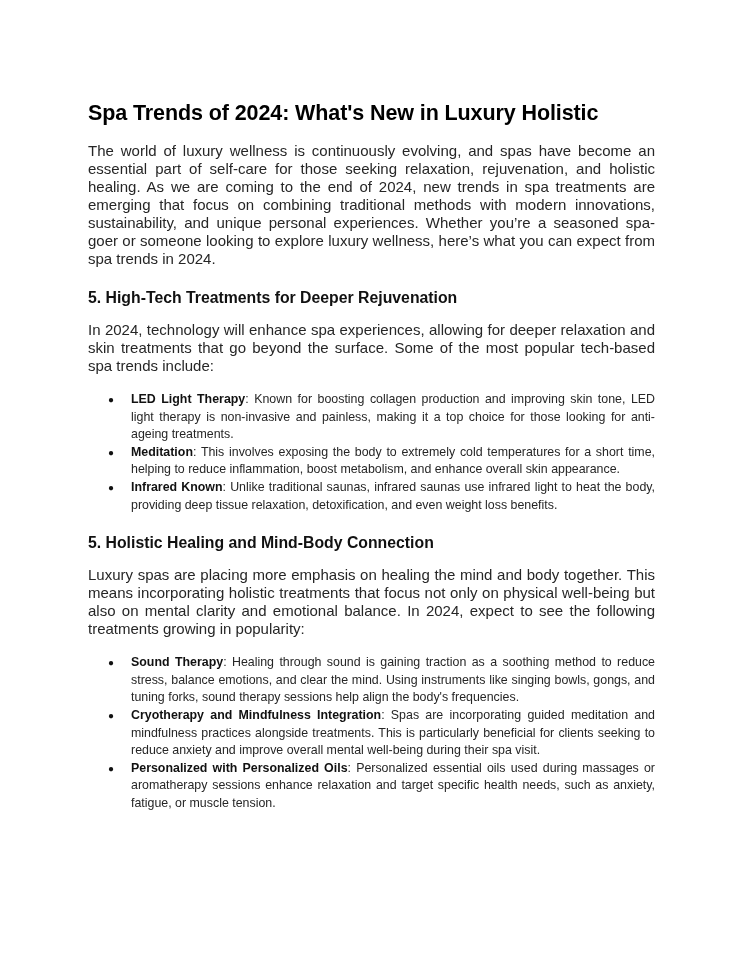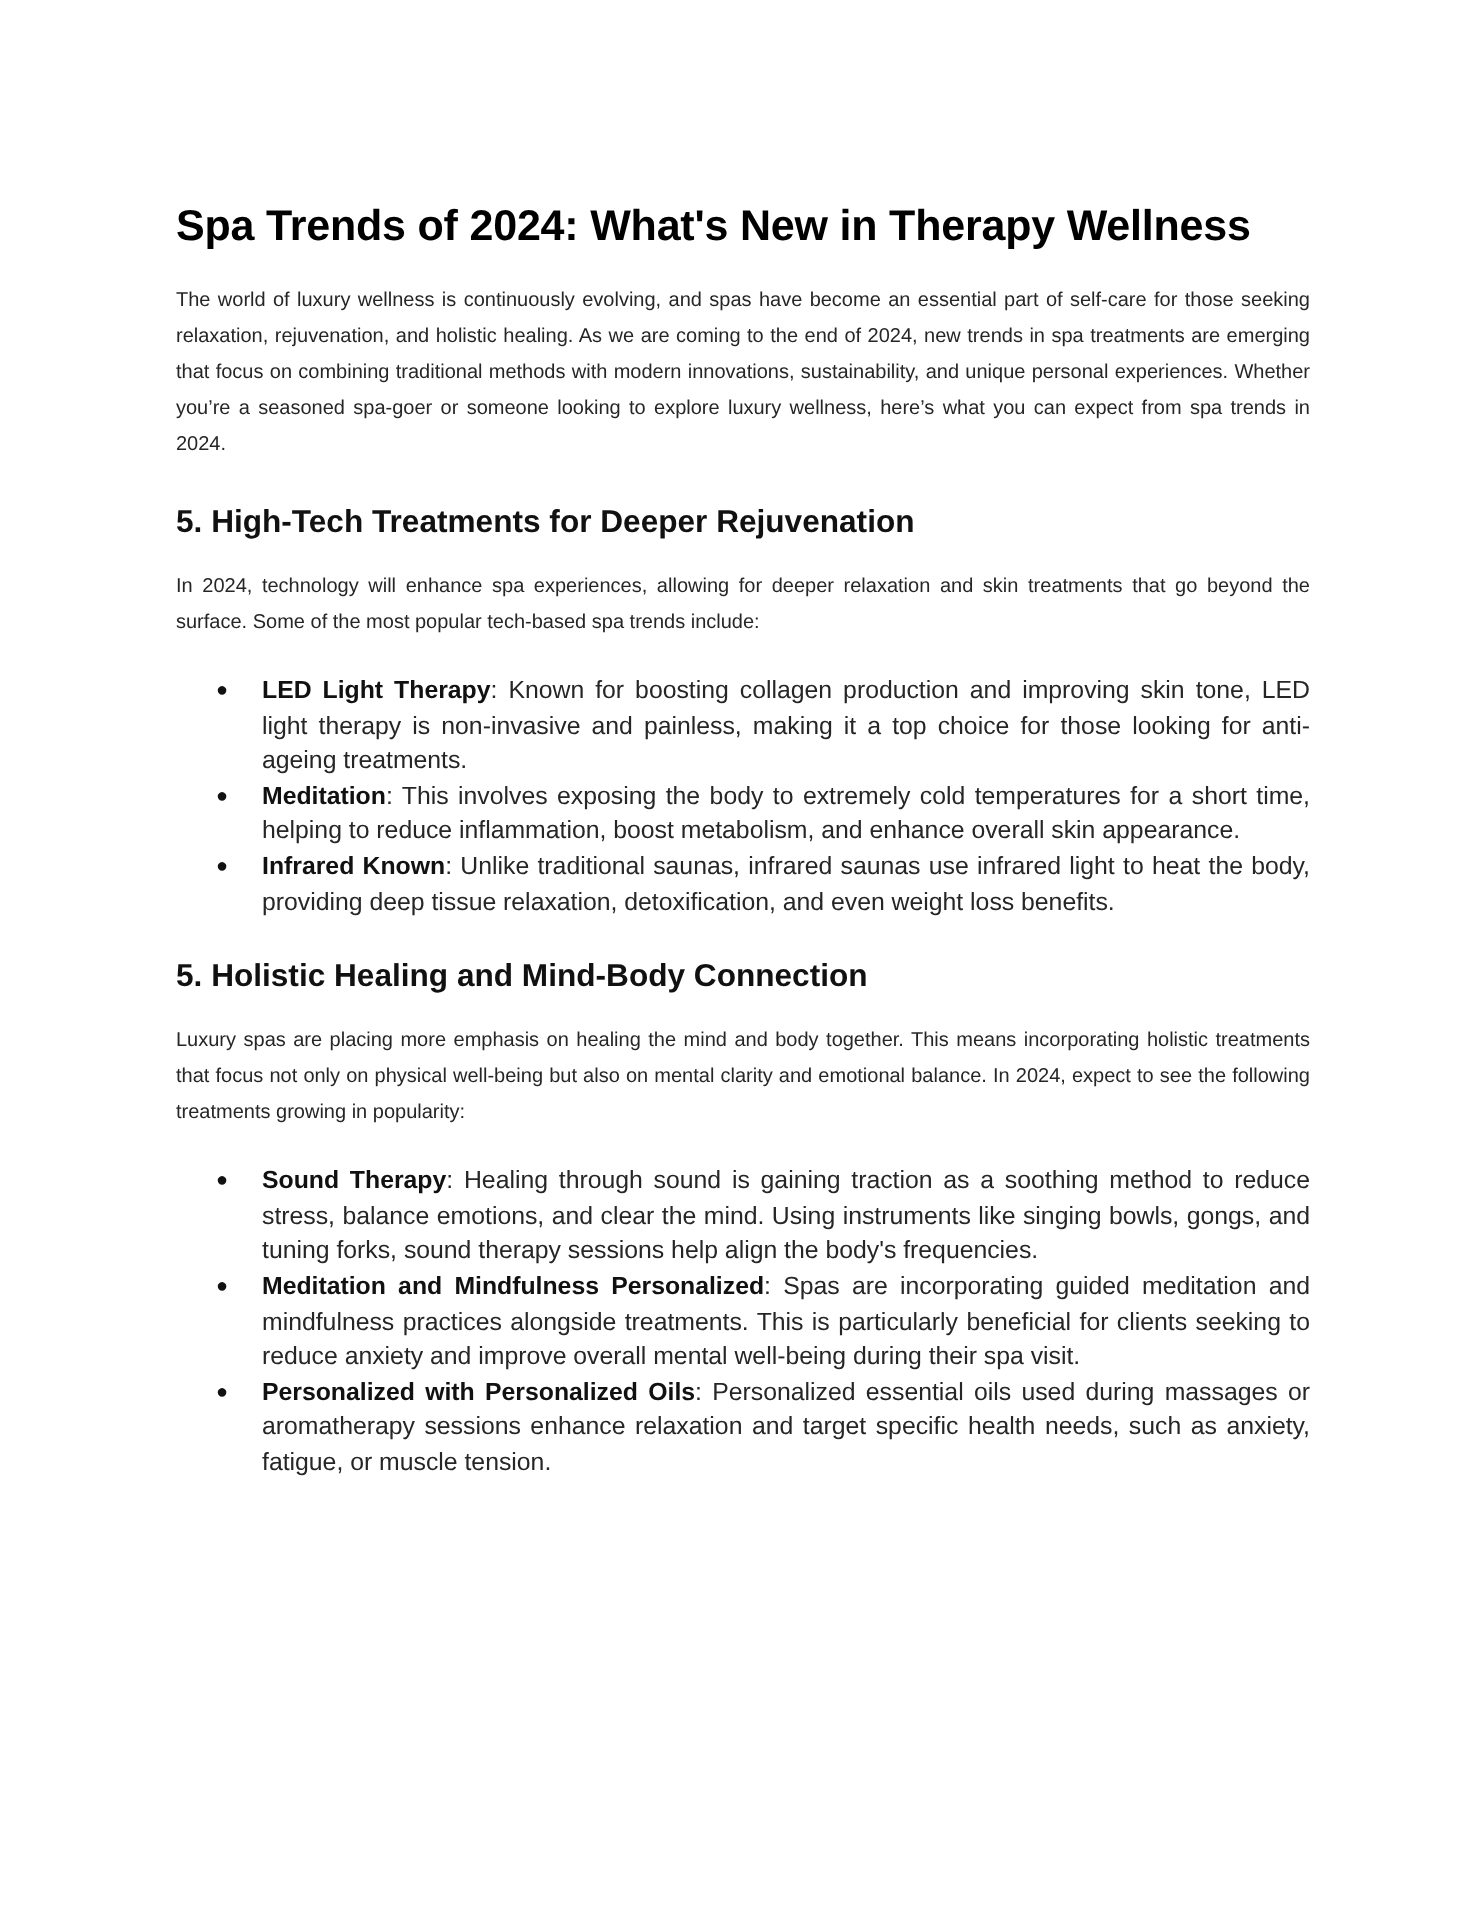--- a/index.html
+++ b/index.html
@@ -24,21 +24,21 @@
     h1 {
       font-family: "Liberation Sans", sans-serif;
       font-size: 21.5px;
       font-weight: bold;
       color: #000000;
       margin: 0 0 14px 0;
       line-height: 30px;
       letter-spacing: -0.1px;
     }
     p {
-      font-size: 10px;
+      font-size: 15px;
       line-height: 18px;
       margin: 0;
       text-align: justify;
       color: #262626;
     }
     p.intro { margin-bottom: 19px; }
     h2 {
       font-family: "Liberation Sans", sans-serif;
       font-size: 15.8px;
       font-weight: bold;
@@ -70,21 +70,21 @@
     }
     li .term {
       font-weight: bold;
       color: #111111;
     }
   </style>
 </head>
 <body>
 
 <div class="page">
-  <h1>Spa Trends of 2024: What's New in Therapy Wellness</h1>
+  <h1>Spa Trends of 2024: What's New in Luxury Holistic</h1>
   <p class="intro">The world of luxury wellness is continuously evolving, and spas have become an essential part of self-care for those seeking relaxation, rejuvenation, and holistic healing. As we are coming to the end of 2024, new trends in spa treatments are emerging that focus on combining traditional methods with modern innovations, sustainability, and unique personal experiences. Whether you’re a seasoned spa-goer or someone looking to explore luxury wellness, here’s what you can expect from spa trends in 2024.</p>
 
   <section>
     <h2>5. High-Tech Treatments for Deeper Rejuvenation</h2>
     <p class="section-intro">In 2024, technology will enhance spa experiences, allowing for deeper relaxation and skin treatments that go beyond the surface. Some of the most popular tech-based spa trends include:</p>
     <ul>
       <li>
         <span class="bullet">●</span>
         <span class="term">LED Light Therapy</span><span>: Known for boosting collagen production and improving skin tone, LED light therapy is non-invasive and painless, making it a top choice for those looking for anti-ageing treatments.</span>
       </li>
@@ -102,21 +102,21 @@
   <section>
     <h2>5. Holistic Healing and Mind-Body Connection</h2>
     <p class="section-intro">Luxury spas are placing more emphasis on healing the mind and body together. This means incorporating holistic treatments that focus not only on physical well-being but also on mental clarity and emotional balance. In 2024, expect to see the following treatments growing in popularity:</p>
     <ul>
       <li>
         <span class="bullet">●</span>
         <span class="term">Sound Therapy</span><span>: Healing through sound is gaining traction as a soothing method to reduce stress, balance emotions, and clear the mind. Using instruments like singing bowls, gongs, and tuning forks, sound therapy sessions help align the body's frequencies.</span>
       </li>
       <li>
         <span class="bullet">●</span>
-        <span class="term">Meditation and Mindfulness Personalized</span><span>: Spas are incorporating guided meditation and mindfulness practices alongside treatments. This is particularly beneficial for clients seeking to reduce anxiety and improve overall mental well-being during their spa visit.</span>
+        <span class="term">Cryotherapy and Mindfulness Integration</span><span>: Spas are incorporating guided meditation and mindfulness practices alongside treatments. This is particularly beneficial for clients seeking to reduce anxiety and improve overall mental well-being during their spa visit.</span>
       </li>
       <li>
         <span class="bullet">●</span>
         <span class="term">Personalized with Personalized Oils</span><span>: Personalized essential oils used during massages or aromatherapy sessions enhance relaxation and target specific health needs, such as anxiety, fatigue, or muscle tension.</span>
       </li>
     </ul>
   </section>
 </div>
 
 </body></html>

